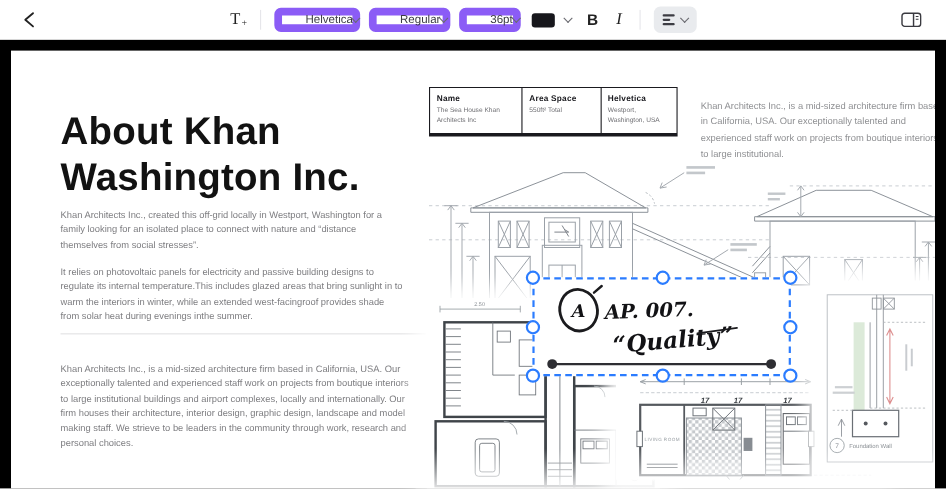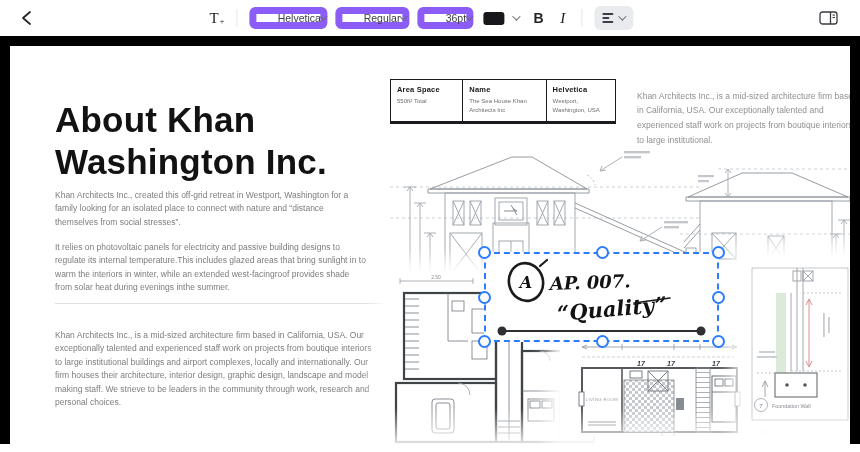--- a/index.html
+++ b/index.html
@@ -128,34 +128,34 @@
       <line x1="13.5" y1="4" x2="16" y2="4" stroke="#3a3a40" stroke-width="1.1"></line>
       <line x1="13.5" y1="6.5" x2="16" y2="6.5" stroke="#3a3a40" stroke-width="1.1"></line>
     </svg>
   </button>
 </header>
 
 <div class="stage">
 <div class="artboard">
 
   <h1 class="abs title">About Khan Washington Inc.</h1>
-  <p class="abs para p1">Khan Architects Inc., created this off-grid retreat in Westport, Washington for a family looking for an isolated place to connect with nature and “distance themselves from social stresses”.</p>
+  <p class="abs para p1">Khan Architects Inc., created this off-grid locally in Westport, Washington for a family looking for an isolated place to connect with nature and “distance themselves from social stresses”.</p>
   <p class="abs para p2">It relies on photovoltaic panels for electricity and passive building designs to regulate its internal temperature.This includes glazed areas that bring sunlight in to warm the interiors in winter, while an extended west-facingroof provides shade from solar heat during evenings inthe summer.</p>
   <div class="abs rule"></div>
   <p class="abs para p3">Khan Architects Inc., is a mid-sized architecture firm based in California, USA. Our exceptionally talented and experienced staff work on projects from boutique interiors to large institutional buildings and airport complexes, locally and internationally. Our firm houses their architecture, interior design, graphic design, landscape and model making staff. We strieve to be leaders in the community through work, research and personal choices.</p>
   <p class="abs aside">Khan Architects Inc., is a mid-sized architecture firm based in California, USA. Our exceptionally talented and experienced staff work on projects from boutique interiors to large institutional.</p>
 
   <div class="abs info-table">
+    <div class="itc c1">
+      <div class="ith">Name</div>
+      <div class="itv">The Sea House Khan Architects Inc</div>
+    </div>
     <div class="itc c2">
       <div class="ith">Area Space</div>
       <div class="itv">550ft² Total</div>
-    </div>
-    <div class="itc c1">
-      <div class="ith">Name</div>
-      <div class="itv">The Sea House Khan Architects Inc</div>
     </div>
     <div class="itc c3">
       <div class="ith">Helvetica</div>
       <div class="itv">Westport, Washington, USA</div>
     </div>
   </div>
 
   <svg class="dw" style="left:380px;top:99px;" width="310" height="200" viewBox="0 0 310 200">
     <g fill="none" stroke="#9aa0a7" stroke-width="0.9">
       <path d="M0,42 H310" stroke="#c8ccd1" stroke-dasharray="3,3"></path>

